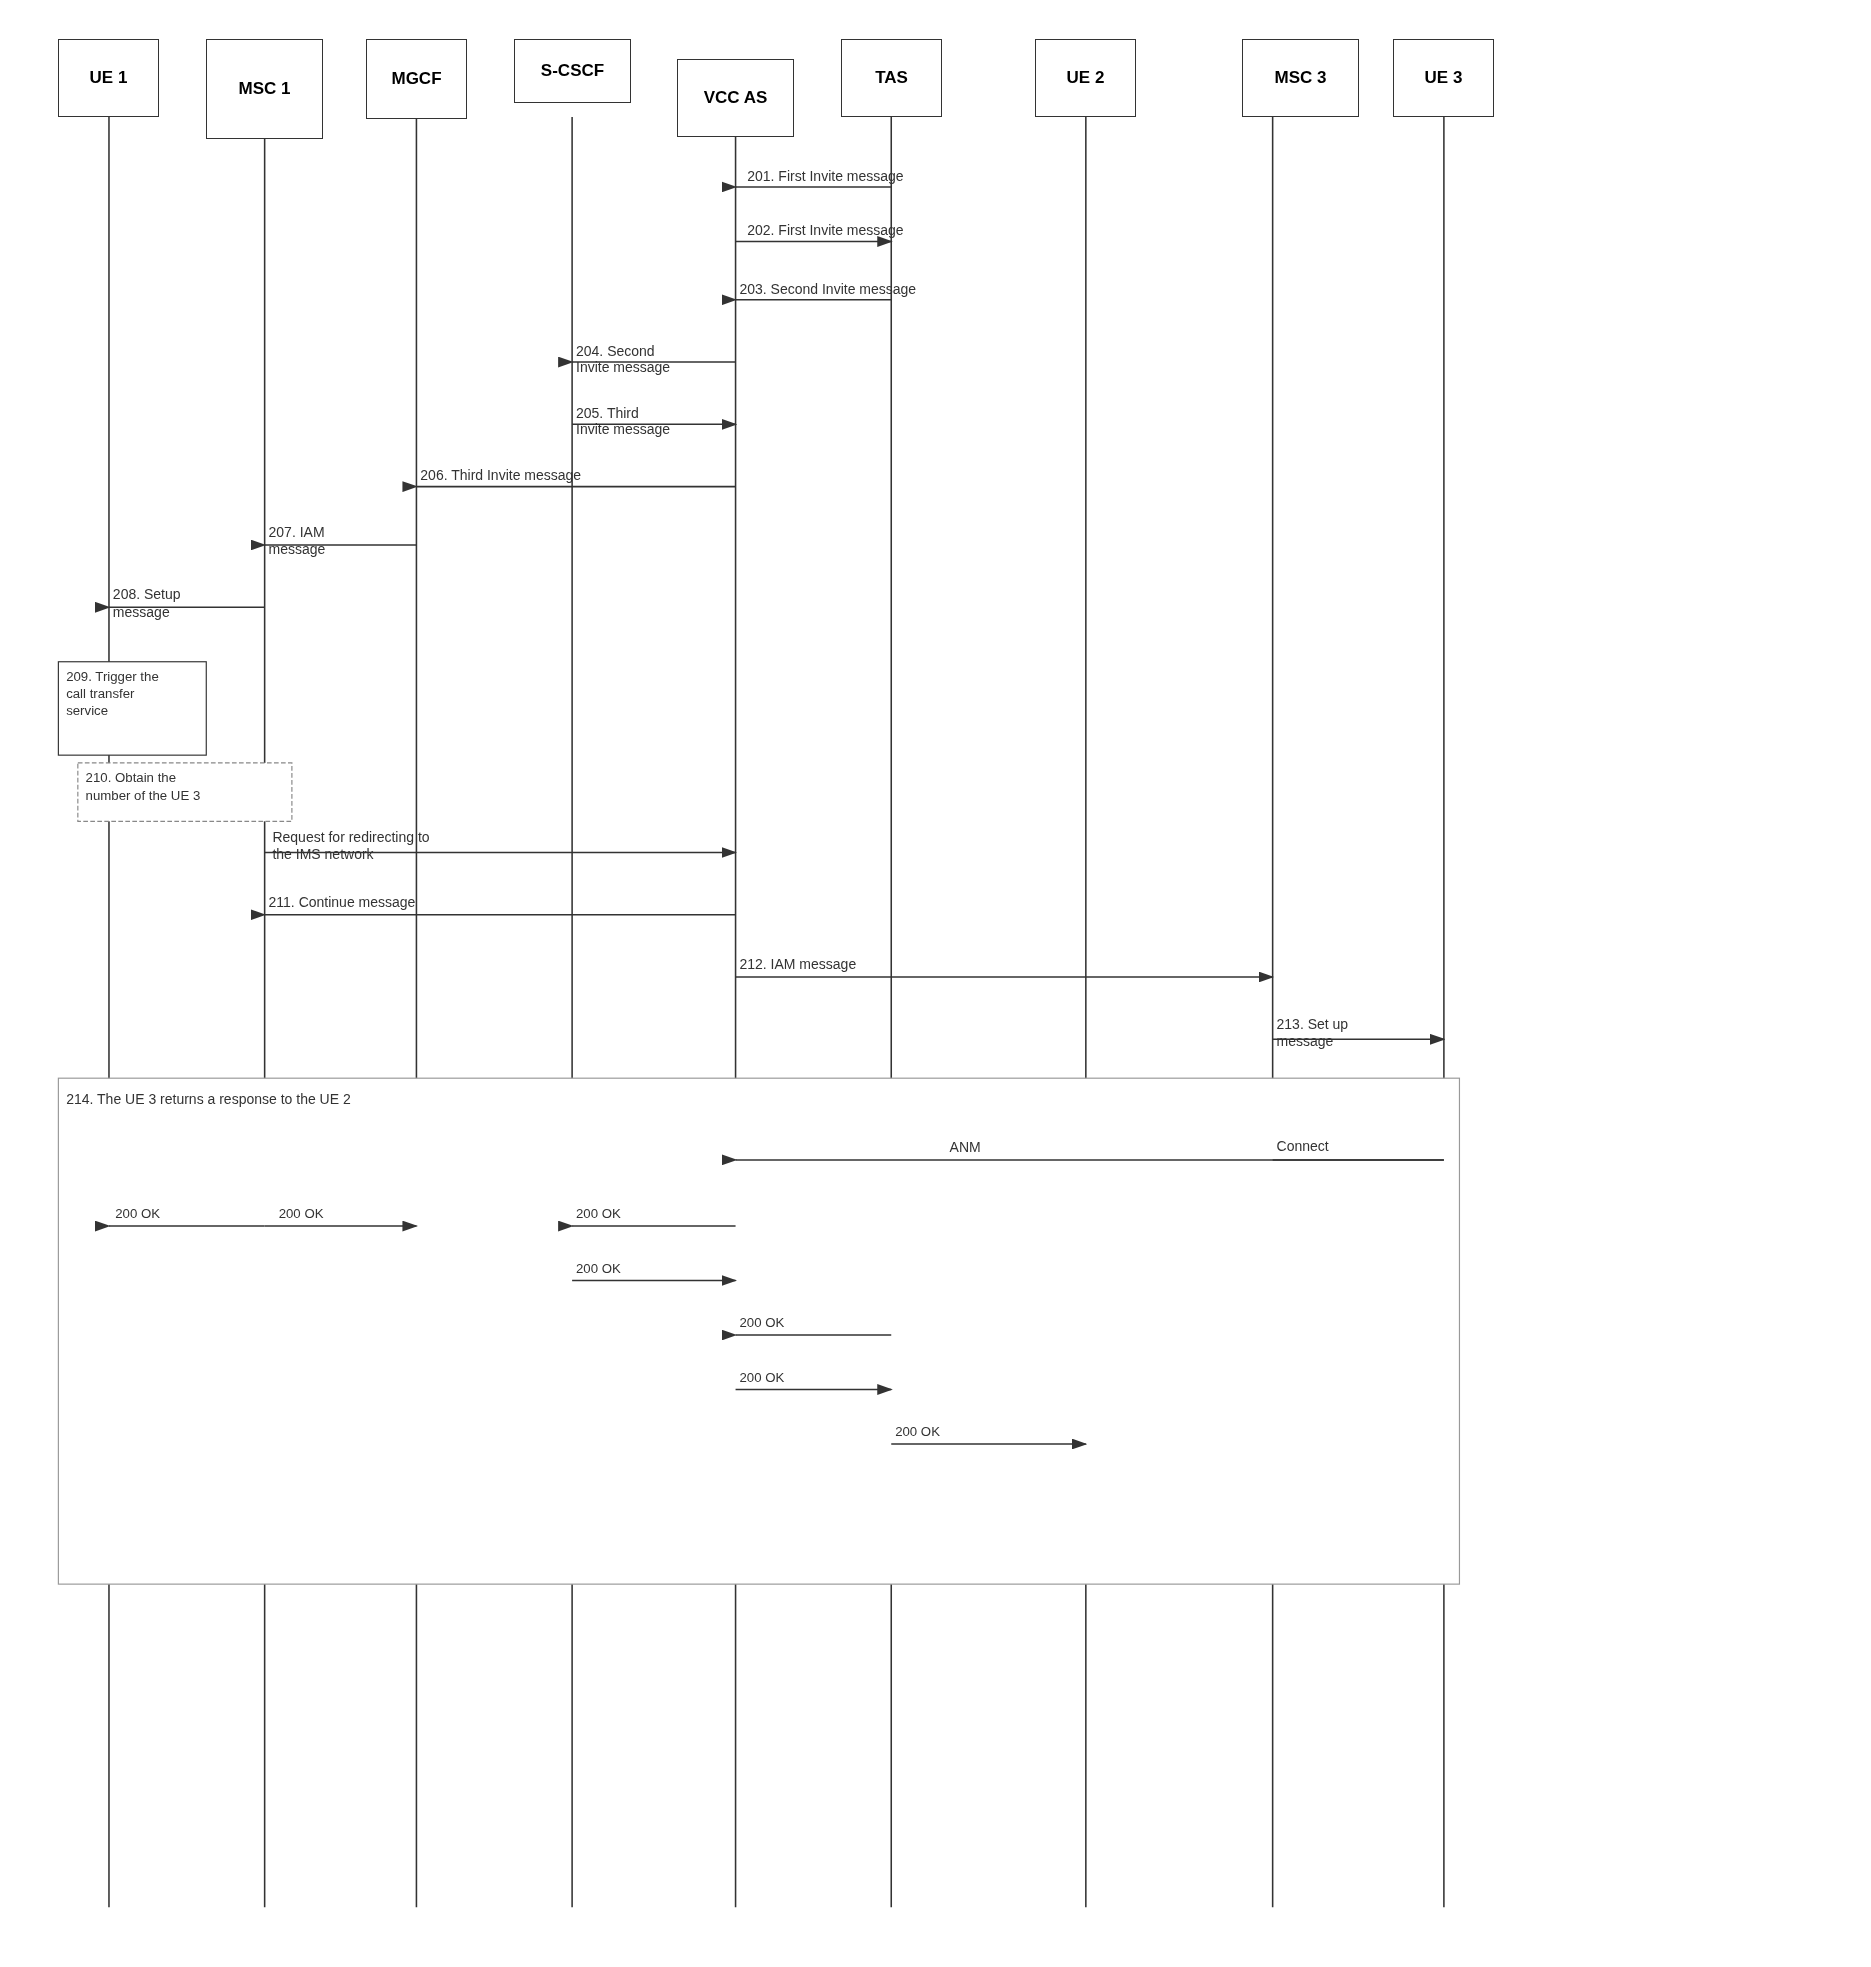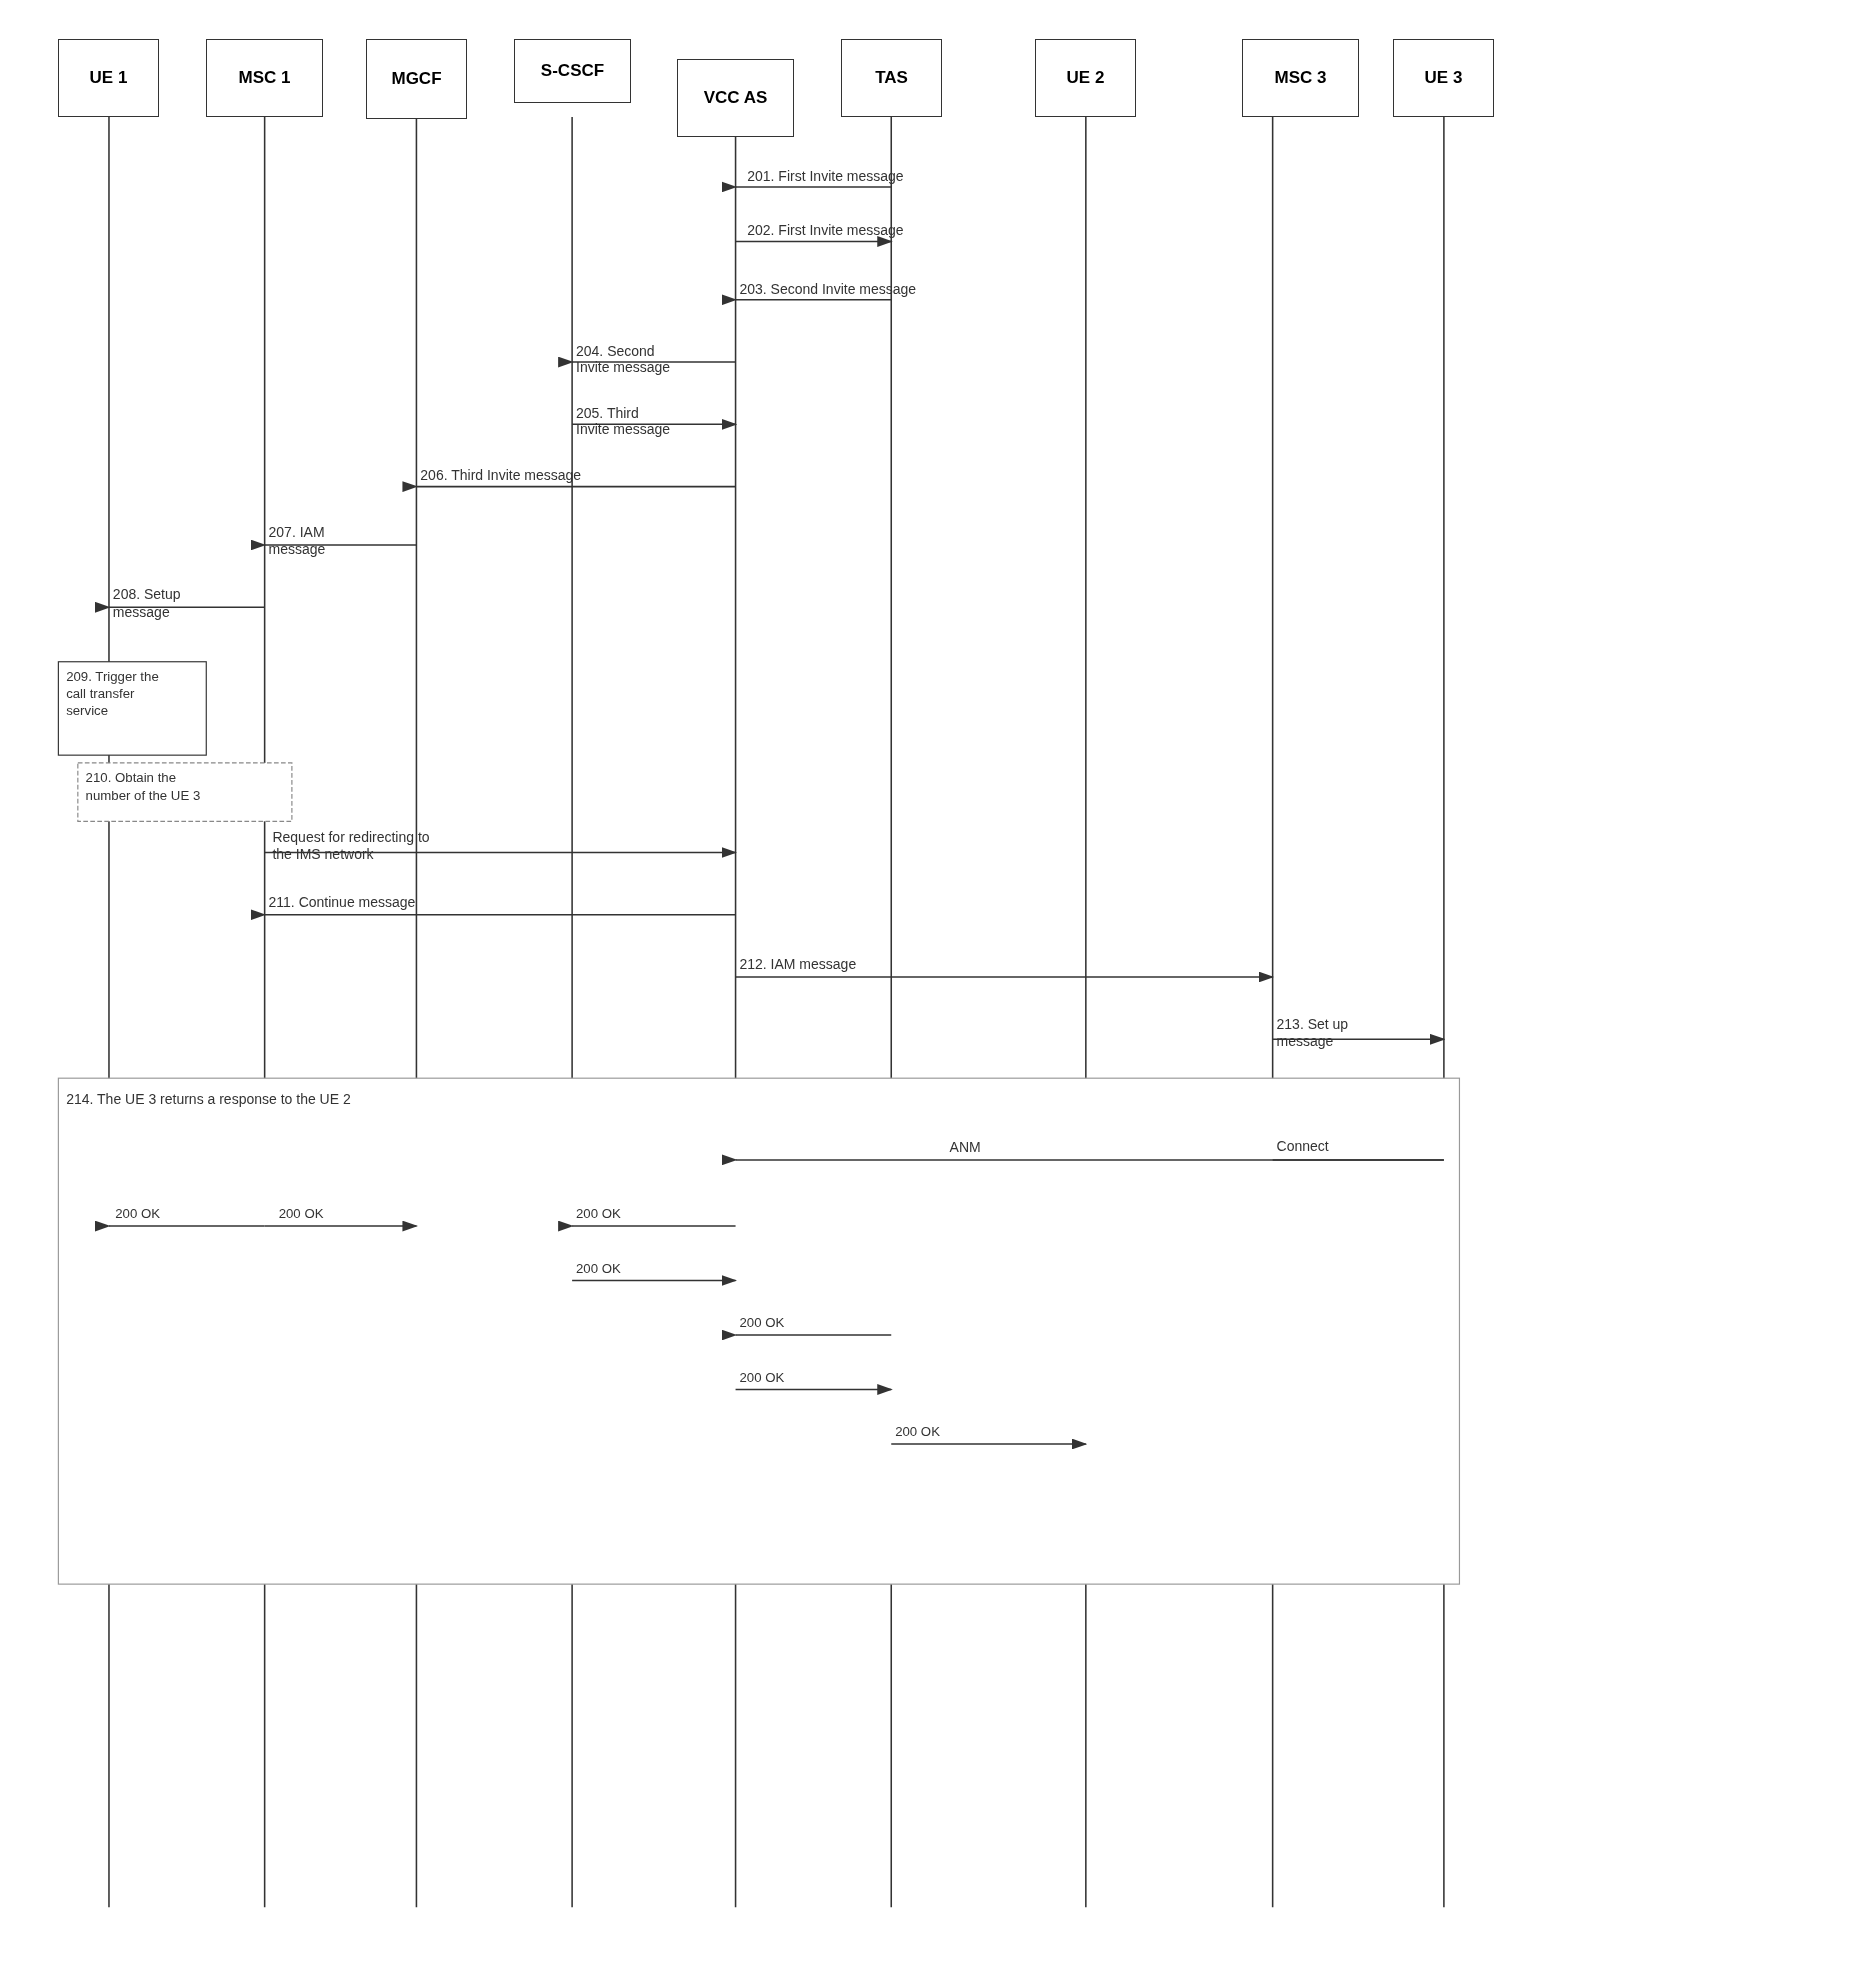--- a/index.html
+++ b/index.html
@@ -150,21 +150,21 @@
     <text x="950" y="1775" font-size="17" fill="#333">200 OK</text>
 
     <line x1="1145" y1="1855" x2="1395" y2="1855" stroke="#333" stroke-width="2" marker-end="url(#arrowRight)"></line>
     <text x="1150" y="1845" font-size="17" fill="#333">200 OK</text>
 
   </svg>
 
   <div class="entity-box" style="left:58px;top:39px;width:101px;height:78px;">
     <span>UE 1</span>
   </div>
-  <div class="entity-box" style="left:206px;top:39px;width:117px;height:78px;">
+  <div class="entity-box" style="left:206px;top:39px;width:117px;height:100px;">
     <span>MSC 1</span>
   </div>
   <div class="entity-box" style="left:366px;top:39px;width:101px;height:80px;">
     <span>MGCF</span>
   </div>
   <div class="entity-box" style="left:514px;top:39px;width:117px;height:64px;">
     <span>S-CSCF</span>
   </div>
   <div class="entity-box" style="left:677px;top:39px;width:117px;height:78px;margin-top:20px;">
     <span>VCC AS</span>

